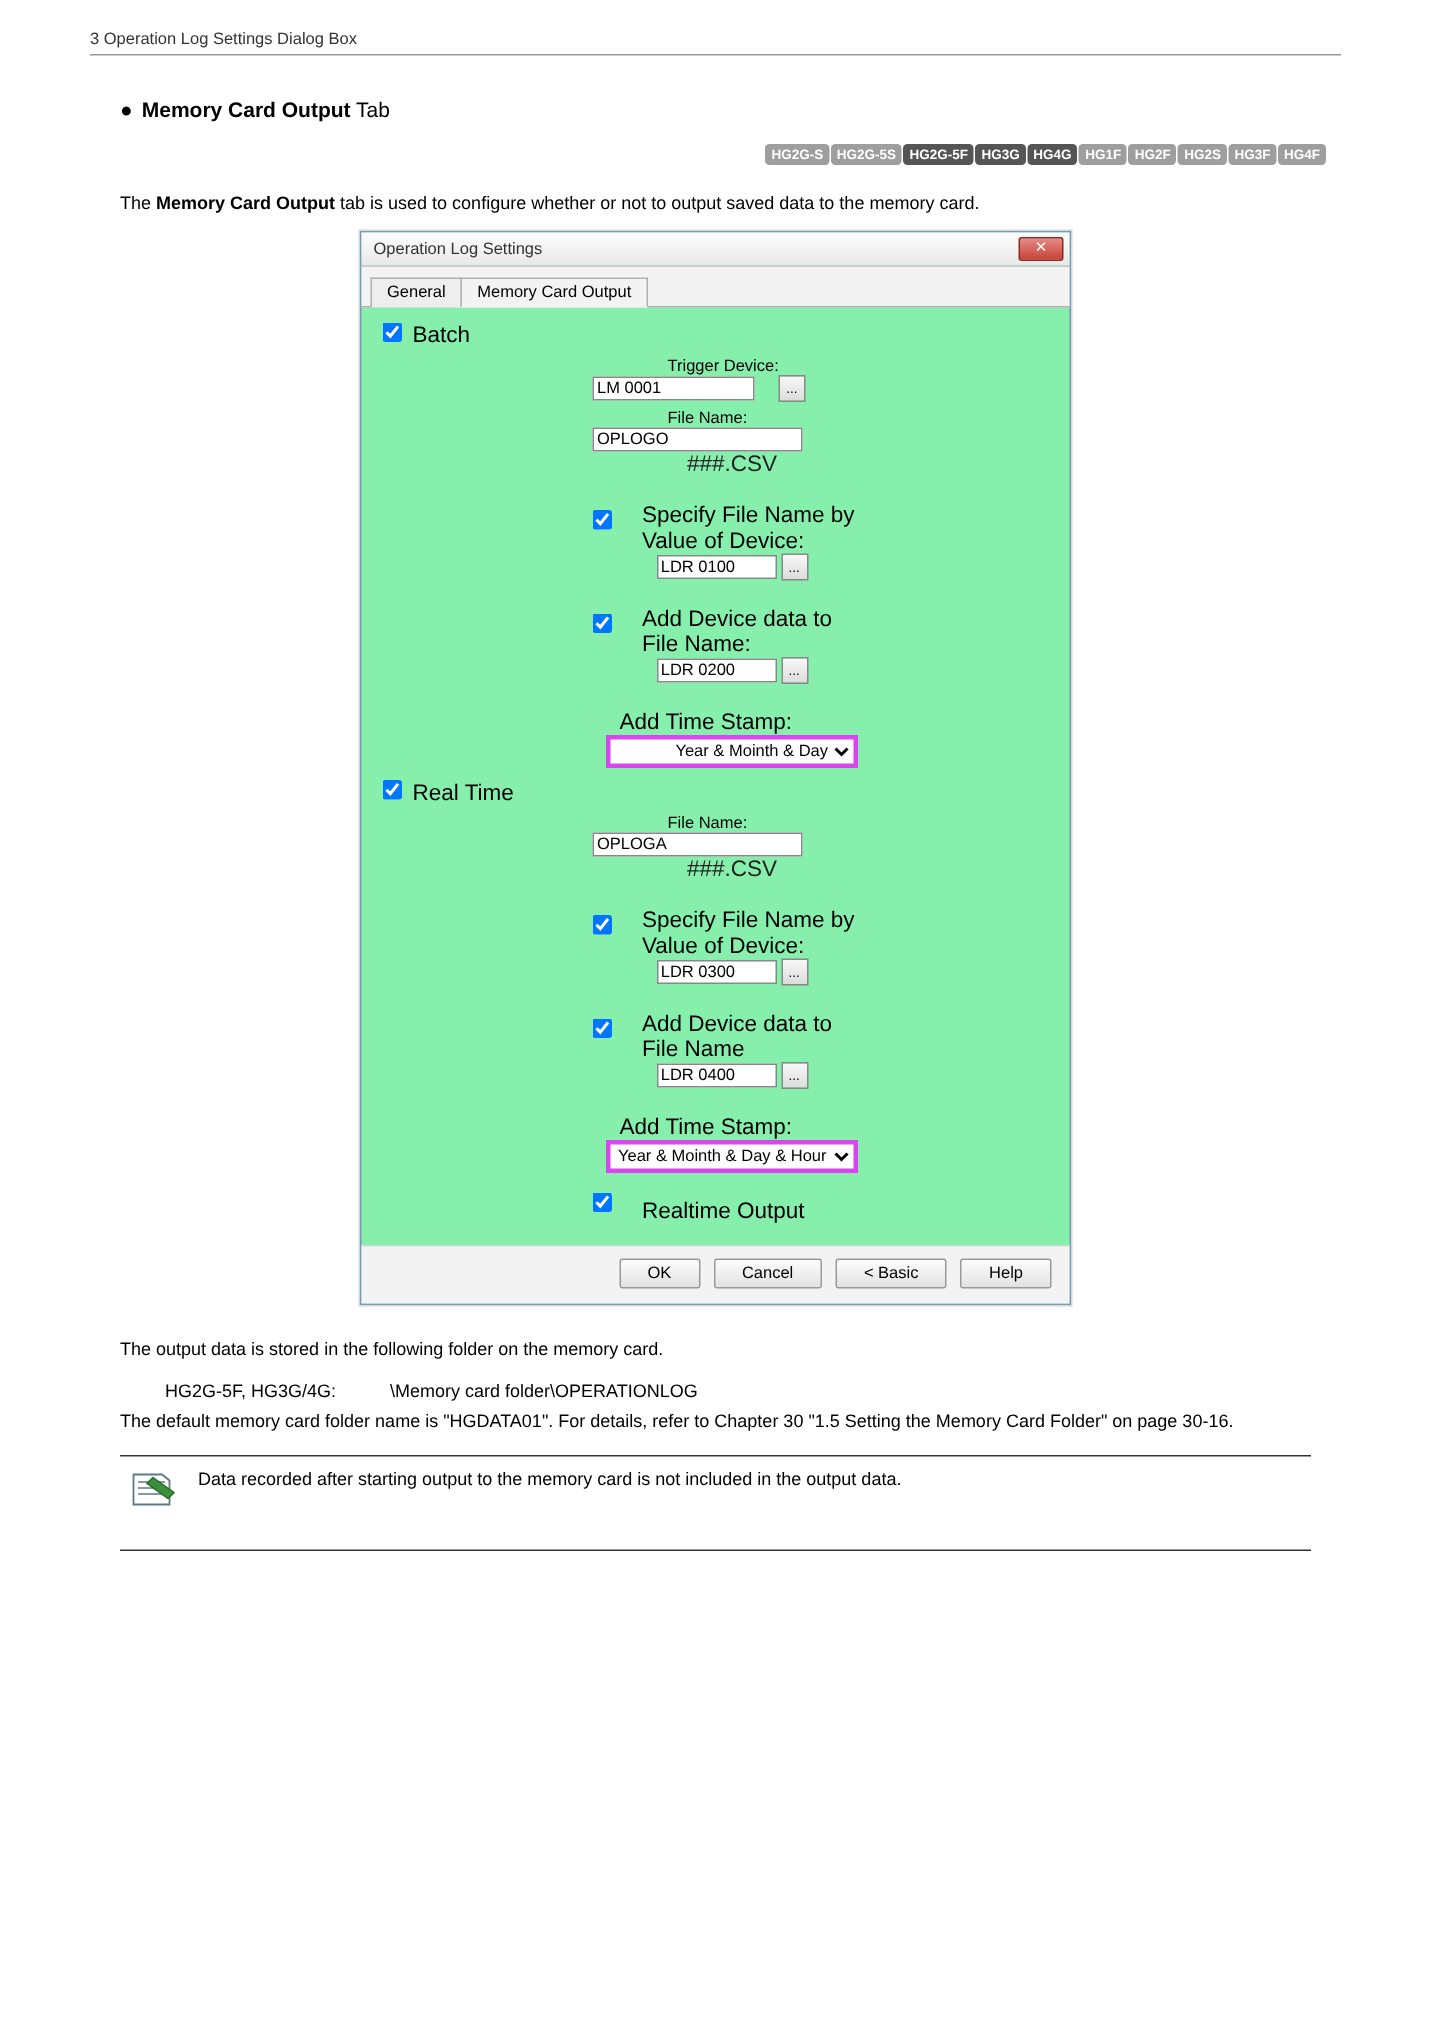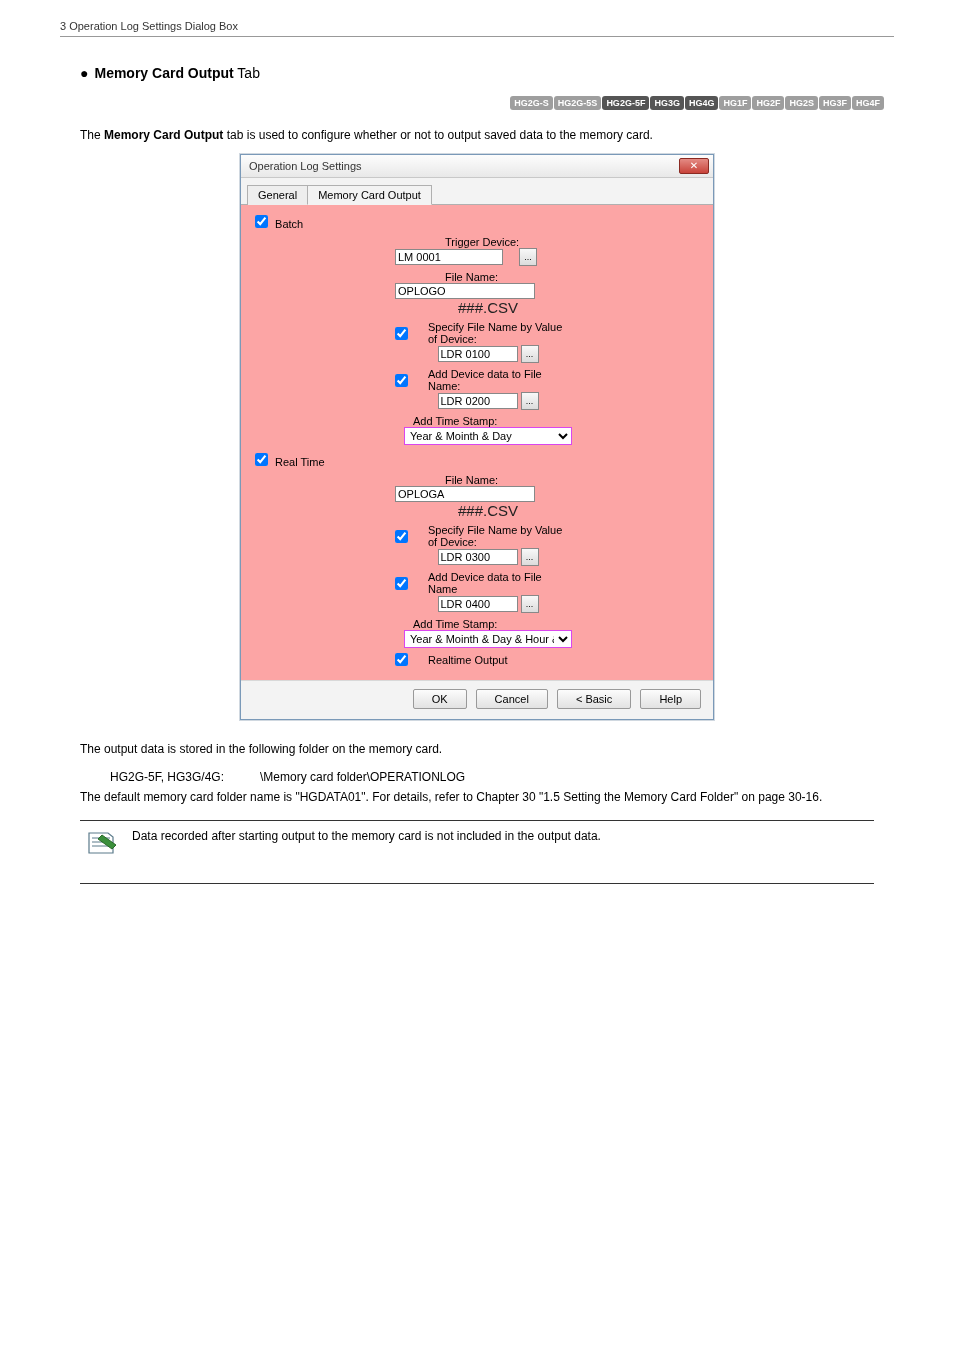--- a/index.html
+++ b/index.html
@@ -52,21 +52,21 @@
     background: #555;
   }
   .intro-text {
     font-size: 12px;
     margin: 0 20px 12px 20px;
   }
 
   .dialog {
     width: 474px;
     margin: 0 auto 20px auto;
-    background: #fca5a5;
+    background: #86efac;
     border: 1px solid #7a99b8;
     box-shadow: 0 0 0 1px #d0d8e0;
     font-size: 11px;
   }
   .dialog-title {
     background: linear-gradient(#fdfdfd, #e8e8e8);
     color: #333;
     padding: 5px 8px;
     font-size: 11px;
     position: relative;
@@ -137,21 +137,21 @@
     gap: 16px;
   }
   .row .right {
     flex: 1;
     padding-left: 8px;
     display: flex;
     align-items: center;
     gap: 3px;
   }
   .chk { margin-right: 4px; }
-  .chklbl { font-size: 11px; }
+  .chklbl { font-size: 15px; margin-top: 12px; }
   input.txt {
     font-size: 11px;
     padding: 1px 2px;
     border: 1px solid #888;
     background: #fff;
     width: 140px;
   }
   input.txt.sm { width: 80px; }
   input.txt.med { width: 108px; }
   .ellipsis-btn {
@@ -159,23 +159,24 @@
     height: 18px;
     border: 1px solid #888;
     background: linear-gradient(#f8f8f8,#dcdcdc);
     font-size: 9px;
     line-height: 13px;
     text-align: center;
   }
   select.sel {
     font-size: 11px;
     padding: 1px 1px;
-    border: 1px solid #d946ef;
+    border: 3px solid #d946ef;
     background: #fff;
     width: 168px;
+    text-align: right;
   }
   .ext { font-size: 15px; color:#222; }
   .btn-row {
     padding: 8px 12px 10px 12px;
     text-align: right;
     border-top: 1px solid #d8d8d8;
     background: #f3f3f3;
   }
   .btn {
     display: inline-block;

